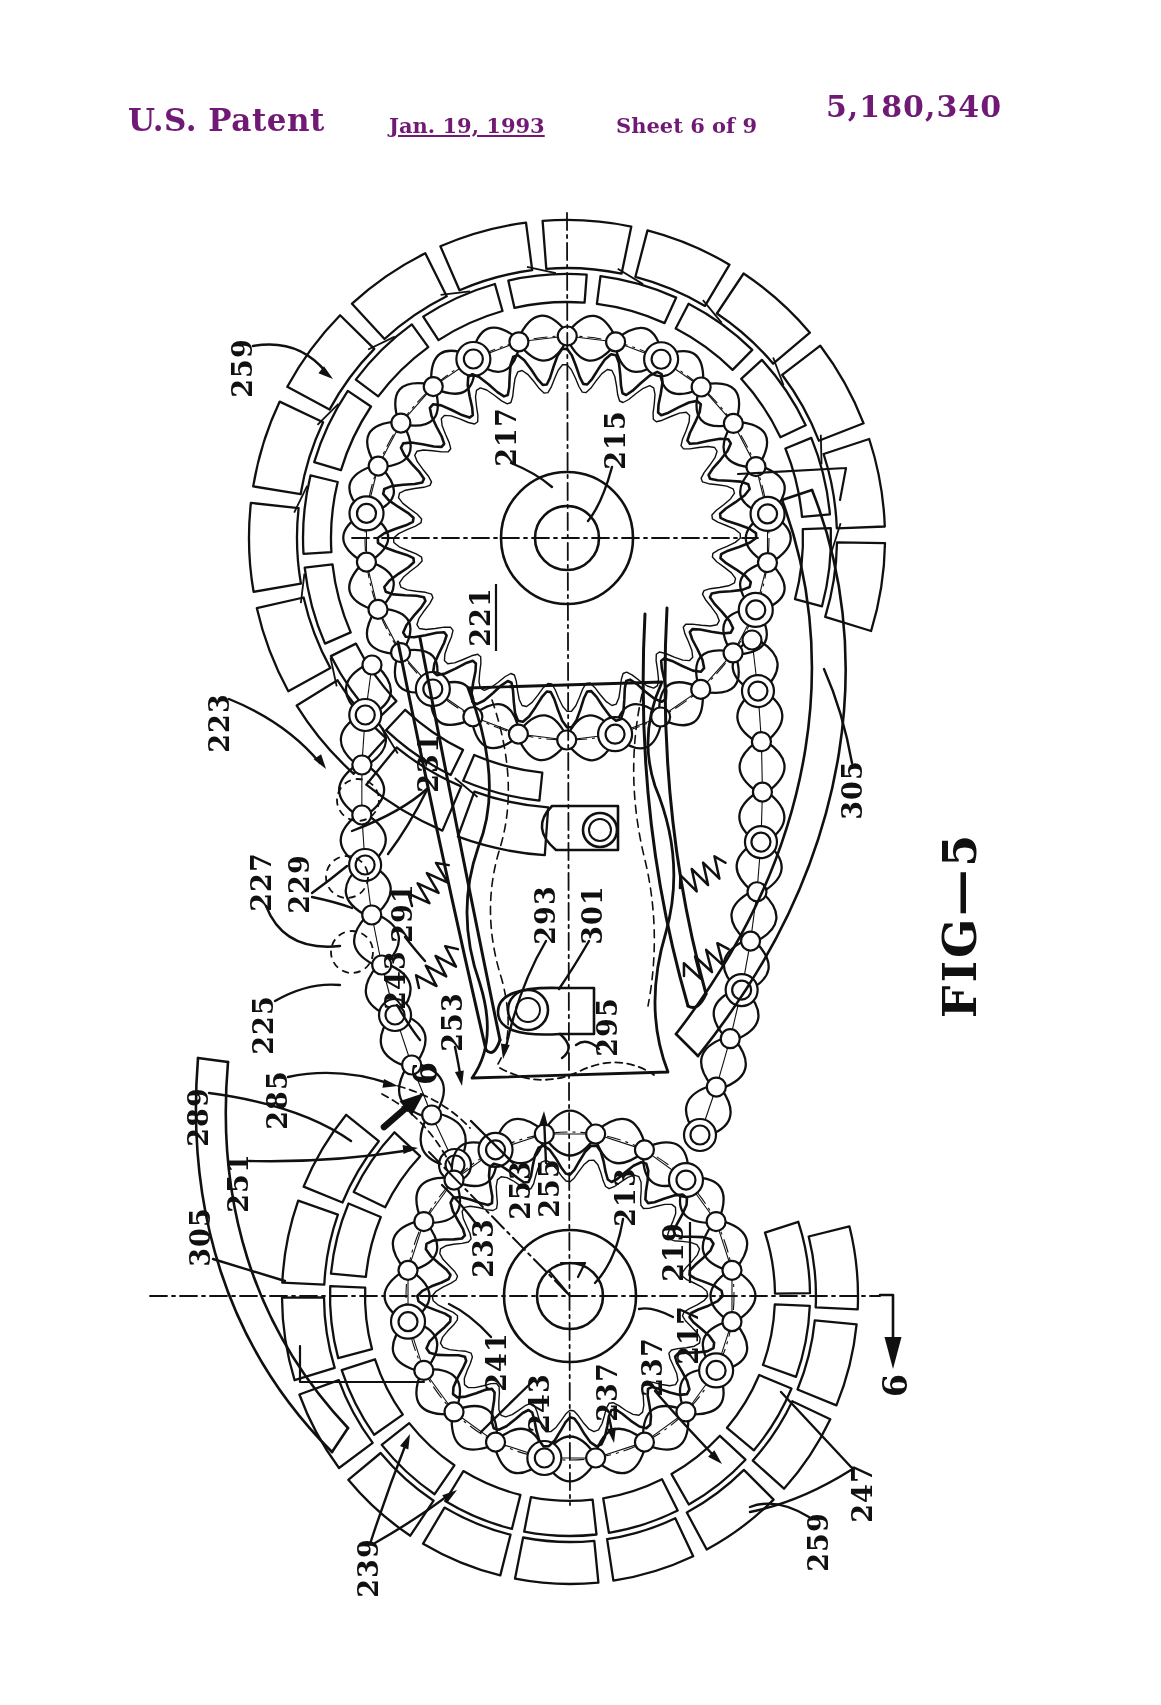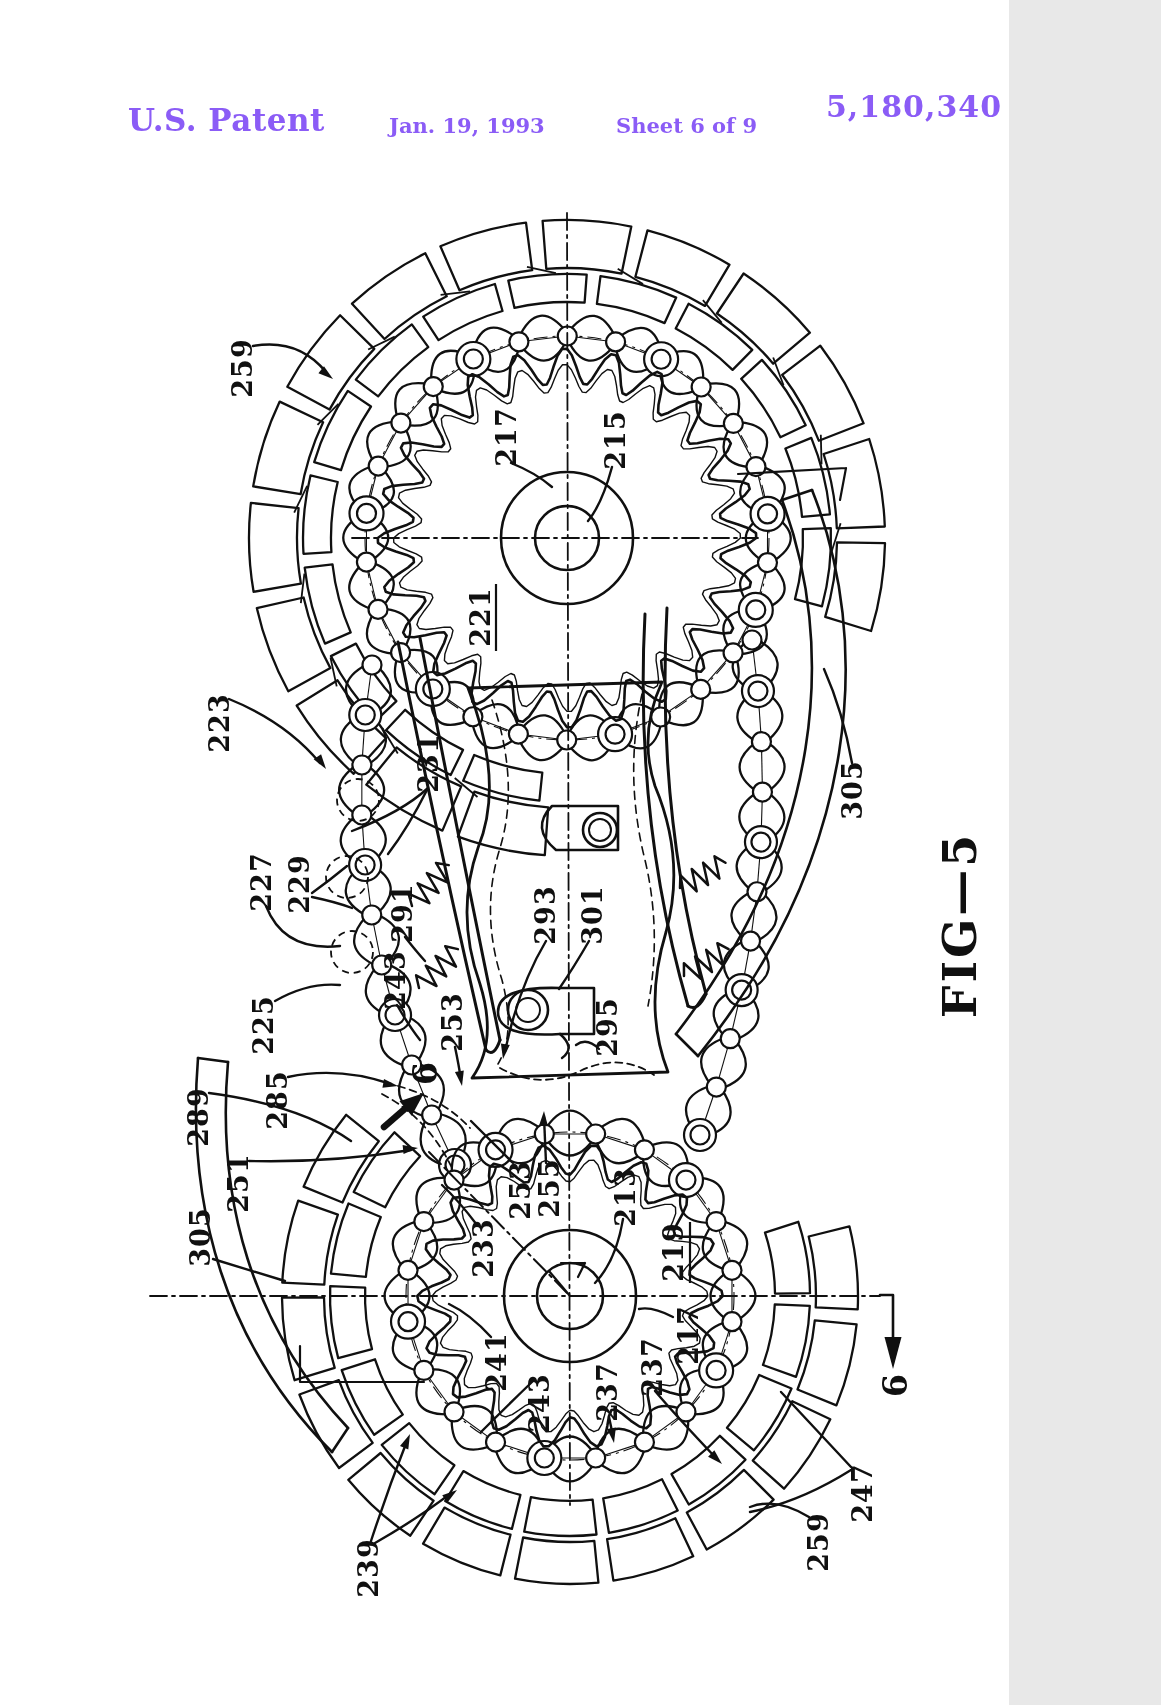--- a/index.html
+++ b/index.html
@@ -1,20 +1,20 @@
 <!DOCTYPE html>
 <html><head>
 <meta charset="utf-8">
 <style>
   html,body{margin:0;padding:0;background:#e8e8e8;}
-  #page{position:relative;width:1009px;height:1705px;background:#ffffff;overflow:hidden;
-        font-family:"DejaVu Serif",serif;color:#8b5cf6;}
+  #page{position:relative;width:1161px;height:1705px;background:#ffffff;overflow:hidden;
+        font-family:"DejaVu Serif",serif;color:#701a75;}
   .hd{position:absolute;font-weight:bold;white-space:nowrap;}
   #h-title{left:128px;top:102px;font-size:31px;letter-spacing:.5px;}
-  #h-date{left:389px;top:113px;font-size:21px;}
+  #h-date{left:389px;top:113px;font-size:21px;text-decoration:underline;}
   #h-sheet{left:616px;top:113px;font-size:21px;}
   #h-num{left:826px;top:89px;font-size:30px;letter-spacing:1px;}
   svg{position:absolute;left:0;top:0;}
   text.ref{font-family:"DejaVu Serif",serif;font-weight:bold;font-size:27px;fill:#101010;letter-spacing:1px;}
   text.big{font-size:33px;}
   text.fig{font-family:"DejaVu Serif",serif;font-weight:bold;font-size:46px;fill:#101010;letter-spacing:3px;}
 </style>
 </head>
 <body>
 

